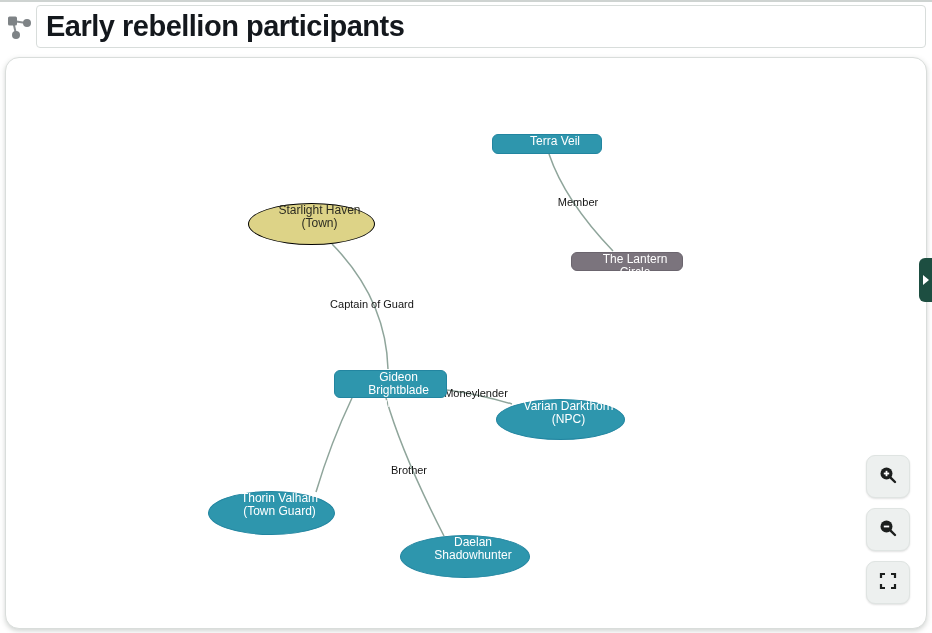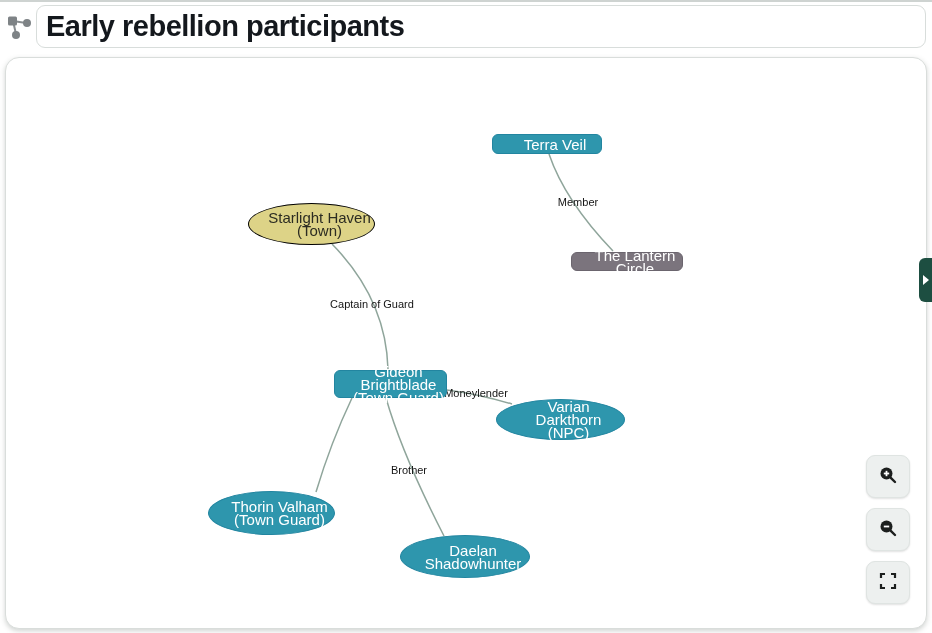--- a/index.html
+++ b/index.html
@@ -5,43 +5,43 @@
   * { margin:0; padding:0; box-sizing:border-box; }
   body { background:#ffffff; font-family:"Liberation Sans", sans-serif; }
   .stage { position:relative; width:932px; height:633px; background:#ffffff; overflow:hidden; }
 
   .top-strip { position:absolute; top:0; left:0; width:932px; height:2px; background:#ced3d1; }
 
   .header-icon { position:absolute; left:6px; top:15px; width:27px; height:27px; }
 
   .title-box {
     position:absolute; left:36px; top:5px; width:890px; height:43px;
-    background:#ffffff; border:1px solid #d8dddb; border-radius:9px;
+    background:#ffffff; border:1px solid #d8dddb; border-radius:4px;
     display:flex; align-items:center; padding-left:9px;
   }
   .title-text { font-size:29px; font-weight:bold; color:#14181d; letter-spacing:-0.5px; white-space:nowrap; }
 
   .canvas {
     position:absolute; left:5px; top:57px; width:922px; height:572px;
     background:#ffffff; border:1px solid #d9dddb; border-radius:14px;
     box-shadow:0 2px 5px rgba(90,100,95,0.28);
   }
 
   .edges-svg { position:absolute; left:0; top:0; width:932px; height:633px; pointer-events:none; }
   .edge-path { fill:none; stroke:#8fa59b; stroke-width:1.5px; }
 
   .edge-label {
     position:absolute; transform:translate(-50%,-50%);
     font-size:11px; color:#141414; white-space:nowrap;
   }
 
   .node {
     position:absolute; display:flex; flex-direction:column;
-    align-items:center; justify-content:center;
-    font-size:15px; line-height:13px; text-align:center; cursor:pointer;padding-left:16px;
+    align-items:center; 
+    font-size:12px; line-height:13px; text-align:center; cursor:pointer;padding-left:16px;
   }
   .node.box { border-radius:6px; }
   .node.ellipse { border-radius:50%; }
   .node.teal { background:#2e96ad; border:1px solid #2285a0; color:#ffffff; }
   .node.gray { background:#7b747d; border:1px solid #6b656e; color:#ffffff; }
   .node.khaki { background:#ddd387; border:1px solid #000000; color:#2c2c22; }
 
   .node-terra    { left:492px; top:134px; width:110px; height:20px; }
   .node-lantern  { left:571px; top:252px; width:112px; height:19px; }
   .node-starlight{ left:248px; top:203px; width:127px; height:42px; }

